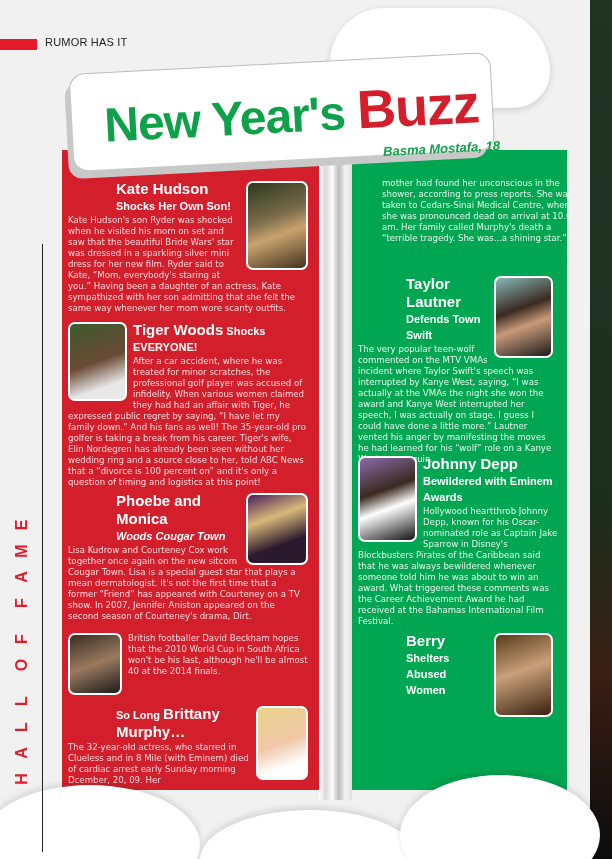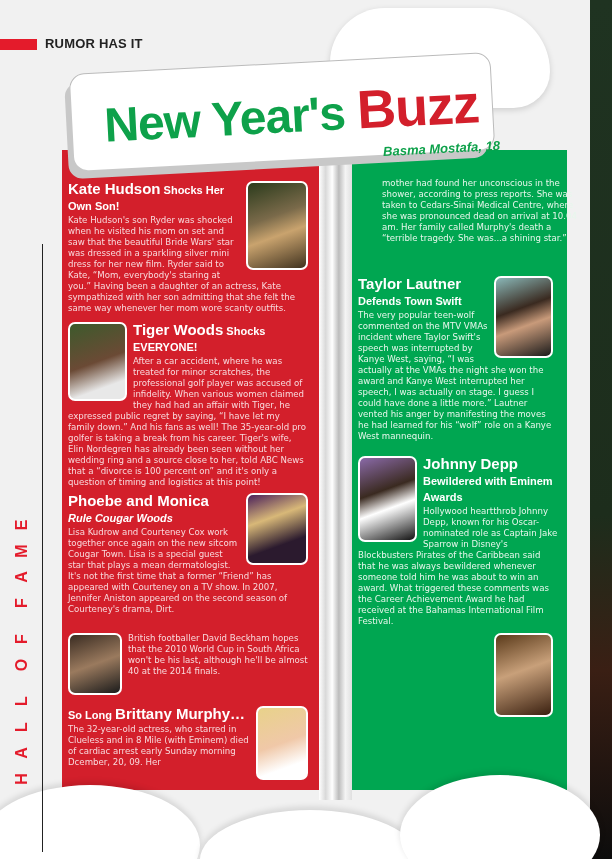--- a/index.html
+++ b/index.html
@@ -1,37 +1,37 @@
 <!DOCTYPE html>
 <html><head>
 <meta charset="utf-8">
 <style>
   html, body { margin:0; padding:0; }
   body { width:612px; height:859px; position:relative; overflow:hidden; background:#f1f1f1; font-family:"DejaVu Sans", sans-serif; }
   .dark-edge { position:absolute; left:590px; top:0; width:22px; height:859px; background:linear-gradient(180deg,#1f3321 0%,#1d2d1c 60%,#3a1f14 78%,#0c0c0c 100%); }
   .section-bar { position:absolute; left:0; top:39px; width:37px; height:11px; background:#e41b2b; }
-  .section-label { position:absolute; left:45px; top:36px; font-family:"Liberation Sans", sans-serif; font-weight:bold; font-size:13px; color:#222; letter-spacing:0.2px; }
+  .section-label { position:absolute; left:45px; top:36px; font-family:"Liberation Sans", sans-serif; font-weight:normal; font-size:11px; color:#222; letter-spacing:0.2px; }
 
   
   .panel-red { position:absolute; left:62px; top:150px; width:257px; height:640px; background:#d31f2b; }
   .panel-green { position:absolute; left:352px; top:150px; width:215px; height:640px; background:#00a651; }
   .spine { position:absolute; left:319px; top:150px; width:33px; height:650px; background:linear-gradient(90deg,#ffffff 0%,#d9d9d9 20%,#ffffff 40%,#bcbcbc 60%,#f4f4f4 80%,#e0e0e0 100%); }
 
   
   .board { position:absolute; left:72px; top:64px; width:420px; height:96px; background:#fff; border-radius:14px; transform:rotate(-3deg); box-shadow:-6px 8px 0 #c8c8c8, 0 0 0 1px #bbb; }
   .snow-top { position:absolute; left:330px; top:8px; width:220px; height:100px; background:#fff; border-radius:60px 70px 40px 50px; box-shadow:0 2px 6px rgba(0,0,0,0.15); }
   .title { position:absolute; left:104px; top:86px; transform:rotate(-3deg); font-family:"Liberation Sans", sans-serif; font-weight:bold; font-size:48px; letter-spacing:-1px; white-space:nowrap; line-height:1; }
   .title .green { color:#0ea14a; }
   .title .red { color:#d31f2b; font-size:54px; }
   .byline { position:absolute; left:383px; top:141px; transform:rotate(-3deg); font-family:"Liberation Sans", sans-serif; font-style:italic; font-weight:bold; font-size:13px; color:#0ea14a; }
 
   
   .article { position:absolute; color:#f8d9dc; font-family:"DejaVu Sans", sans-serif; font-size:8.6px; line-height:11px; }
   .article.green-art { color:#e7f7ec; }
-  .headline { color:#fff; font-family:"Liberation Sans", sans-serif; font-weight:bold; line-height:15px; }
+  .headline { color:#fff; font-family:"Liberation Sans", sans-serif; font-weight:bold; line-height:15px;margin-left:48px; }
   .headline .big { font-size:15px; }
   .headline .small { font-size:11px; }
   .body-text { margin:0; }
   .float-right { float:right; margin:0 0 2px 6px; border:2px solid #fff; border-radius:7px; }
   .float-left { float:left; margin:0 6px 2px 0; border:2px solid #fff; border-radius:7px; }
 
   
   .wave { position:absolute; background:#fff; border-radius:50%; }
 
   
@@ -67,21 +67,21 @@
 </div>
 
 <div class="article" style="left:68px; top:322px; width:240px;">
   <div class="float-left" style="width:55px;height:75px;background:linear-gradient(160deg,#3d5a2c,#6b4a35 50%,#e8e8e8 80%);"></div>
   <div class="headline"><span class="big">Tiger Woods</span><span class="small"> Shocks EVERYONE!</span></div>
   <p class="body-text">After a car accident, where he was treated for minor scratches, the professional golf player was accused of infidelity. When various women claimed they had had an affair with Tiger, he expressed public regret by saying, “I have let my family down.” And his fans as well! The 35-year-old pro golfer is taking a break from his career. Tiger's wife, Elin Nordegren has already been seen without her wedding ring and a source close to her, told ABC News that a “divorce is 100 percent on” and it's only a question of timing and logistics at this point!</p>
 </div>
 
 <div class="article" style="left:68px; top:493px; width:240px;">
   <div class="float-right" style="width:58px;height:68px;background:linear-gradient(160deg,#4a1f5a,#d8b878 35%,#2b1a2e 70%);"></div>
-  <div class="headline"><span class="big">Phoebe and Monica</span><br><span class="small" style="font-style:italic">Rule Cougar Woods</span></div>
+  <div class="headline"><span class="big">Phoebe and Monica</span><br><span class="small" style="font-style:italic">Woods Cougar Town</span></div>
   <p class="body-text">Lisa Kudrow and Courteney Cox work together once again on the new sitcom Cougar Town. Lisa is a special guest star that plays a mean dermatologist. It's not the first time that a former “Friend” has appeared with Courteney on a TV show. In 2007, Jennifer Aniston appeared on the second season of Courteney's drama, Dirt.</p>
 </div>
 
 <div class="article" style="left:68px; top:633px; width:240px;">
   <div class="float-left" style="width:50px;height:58px;background:linear-gradient(160deg,#3a2c22,#9a7a5e 50%,#1b1b1b);"></div>
   <p class="body-text">British footballer David Beckham hopes that the 2010 World Cup in South Africa won't be his last, although he'll be almost 40 at the 2014 finals.</p>
 </div>
 
 <div class="article" style="left:68px; top:706px; width:240px;">
   <div class="float-right" style="width:48px;height:70px;background:linear-gradient(160deg,#e8d28a,#f0c8a8 50%,#fff 80%);"></div>
@@ -100,20 +100,21 @@
 </div>
 
 <div class="article green-art" style="left:358px; top:456px; width:200px;">
   <div class="float-left" style="width:55px;height:82px;background:linear-gradient(160deg,#8a6aa8,#3a2a20 40%,#fff 60%,#111);"></div>
   <div class="headline"><span class="big">Johnny Depp</span><br><span class="small">Bewildered with Eminem Awards</span></div>
   <p class="body-text">Hollywood heartthrob Johnny Depp, known for his Oscar-nominated role as Captain Jake Sparrow in Disney's Blockbusters Pirates of the Caribbean said that he was always bewildered whenever someone told him he was about to win an award. What triggered these comments was the Career Achievement Award he had received at the Bahamas International Film Festival.</p>
 </div>
 
 <div class="article green-art" style="left:358px; top:633px; width:195px;">
   <div class="float-right" style="width:55px;height:80px;background:linear-gradient(160deg,#5a3a1a,#c8a07a 45%,#3a2010);"></div>
+  <div class="headline"><span class="big">Berry</span><span class="small"> Shelters Abused Women</span></div>
 </div>
 
 <div class="wave" style="left:-20px; top:785px; width:220px; height:120px; box-shadow:0 -3px 6px rgba(0,0,0,0.12);"></div>
 <div class="wave" style="left:200px; top:810px; width:220px; height:100px; box-shadow:0 -3px 6px rgba(0,0,0,0.12);"></div>
 <div class="wave" style="left:400px; top:775px; width:200px; height:120px; box-shadow:0 -3px 6px rgba(0,0,0,0.12);"></div>
 
 <div class="side-line"></div>
 <div class="side-text">
   <span>E</span>
   <span>M</span>

